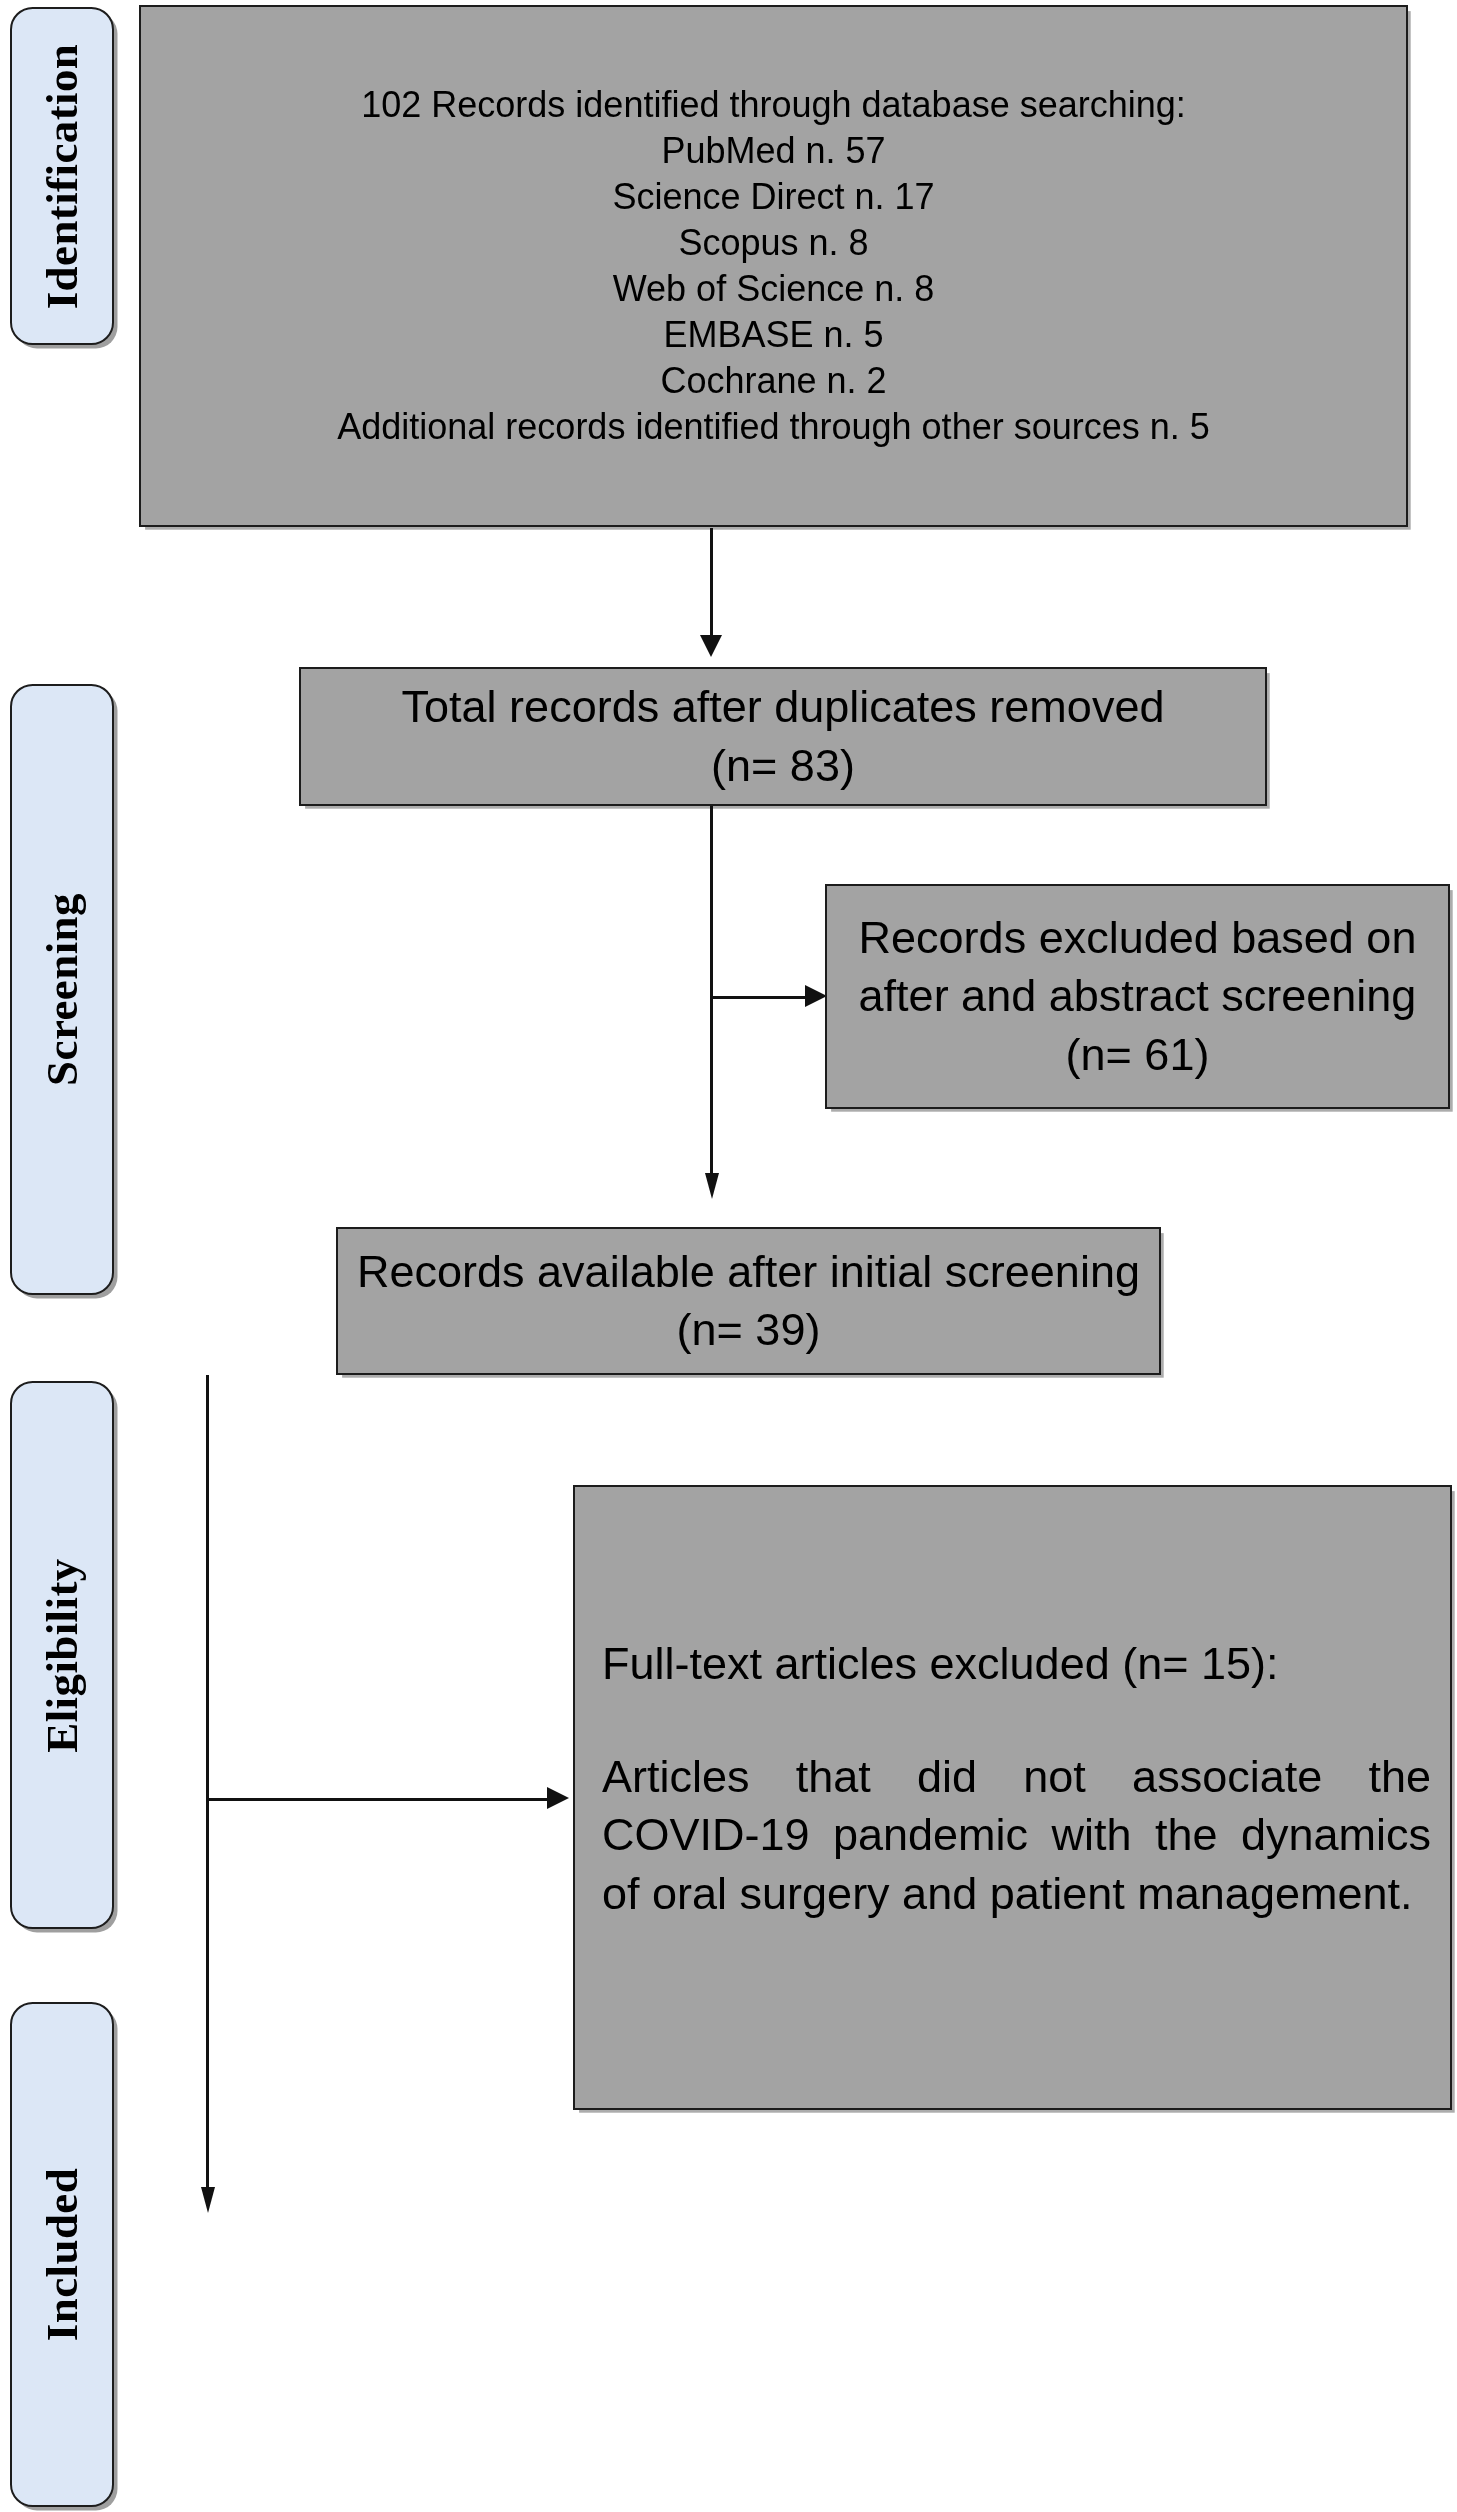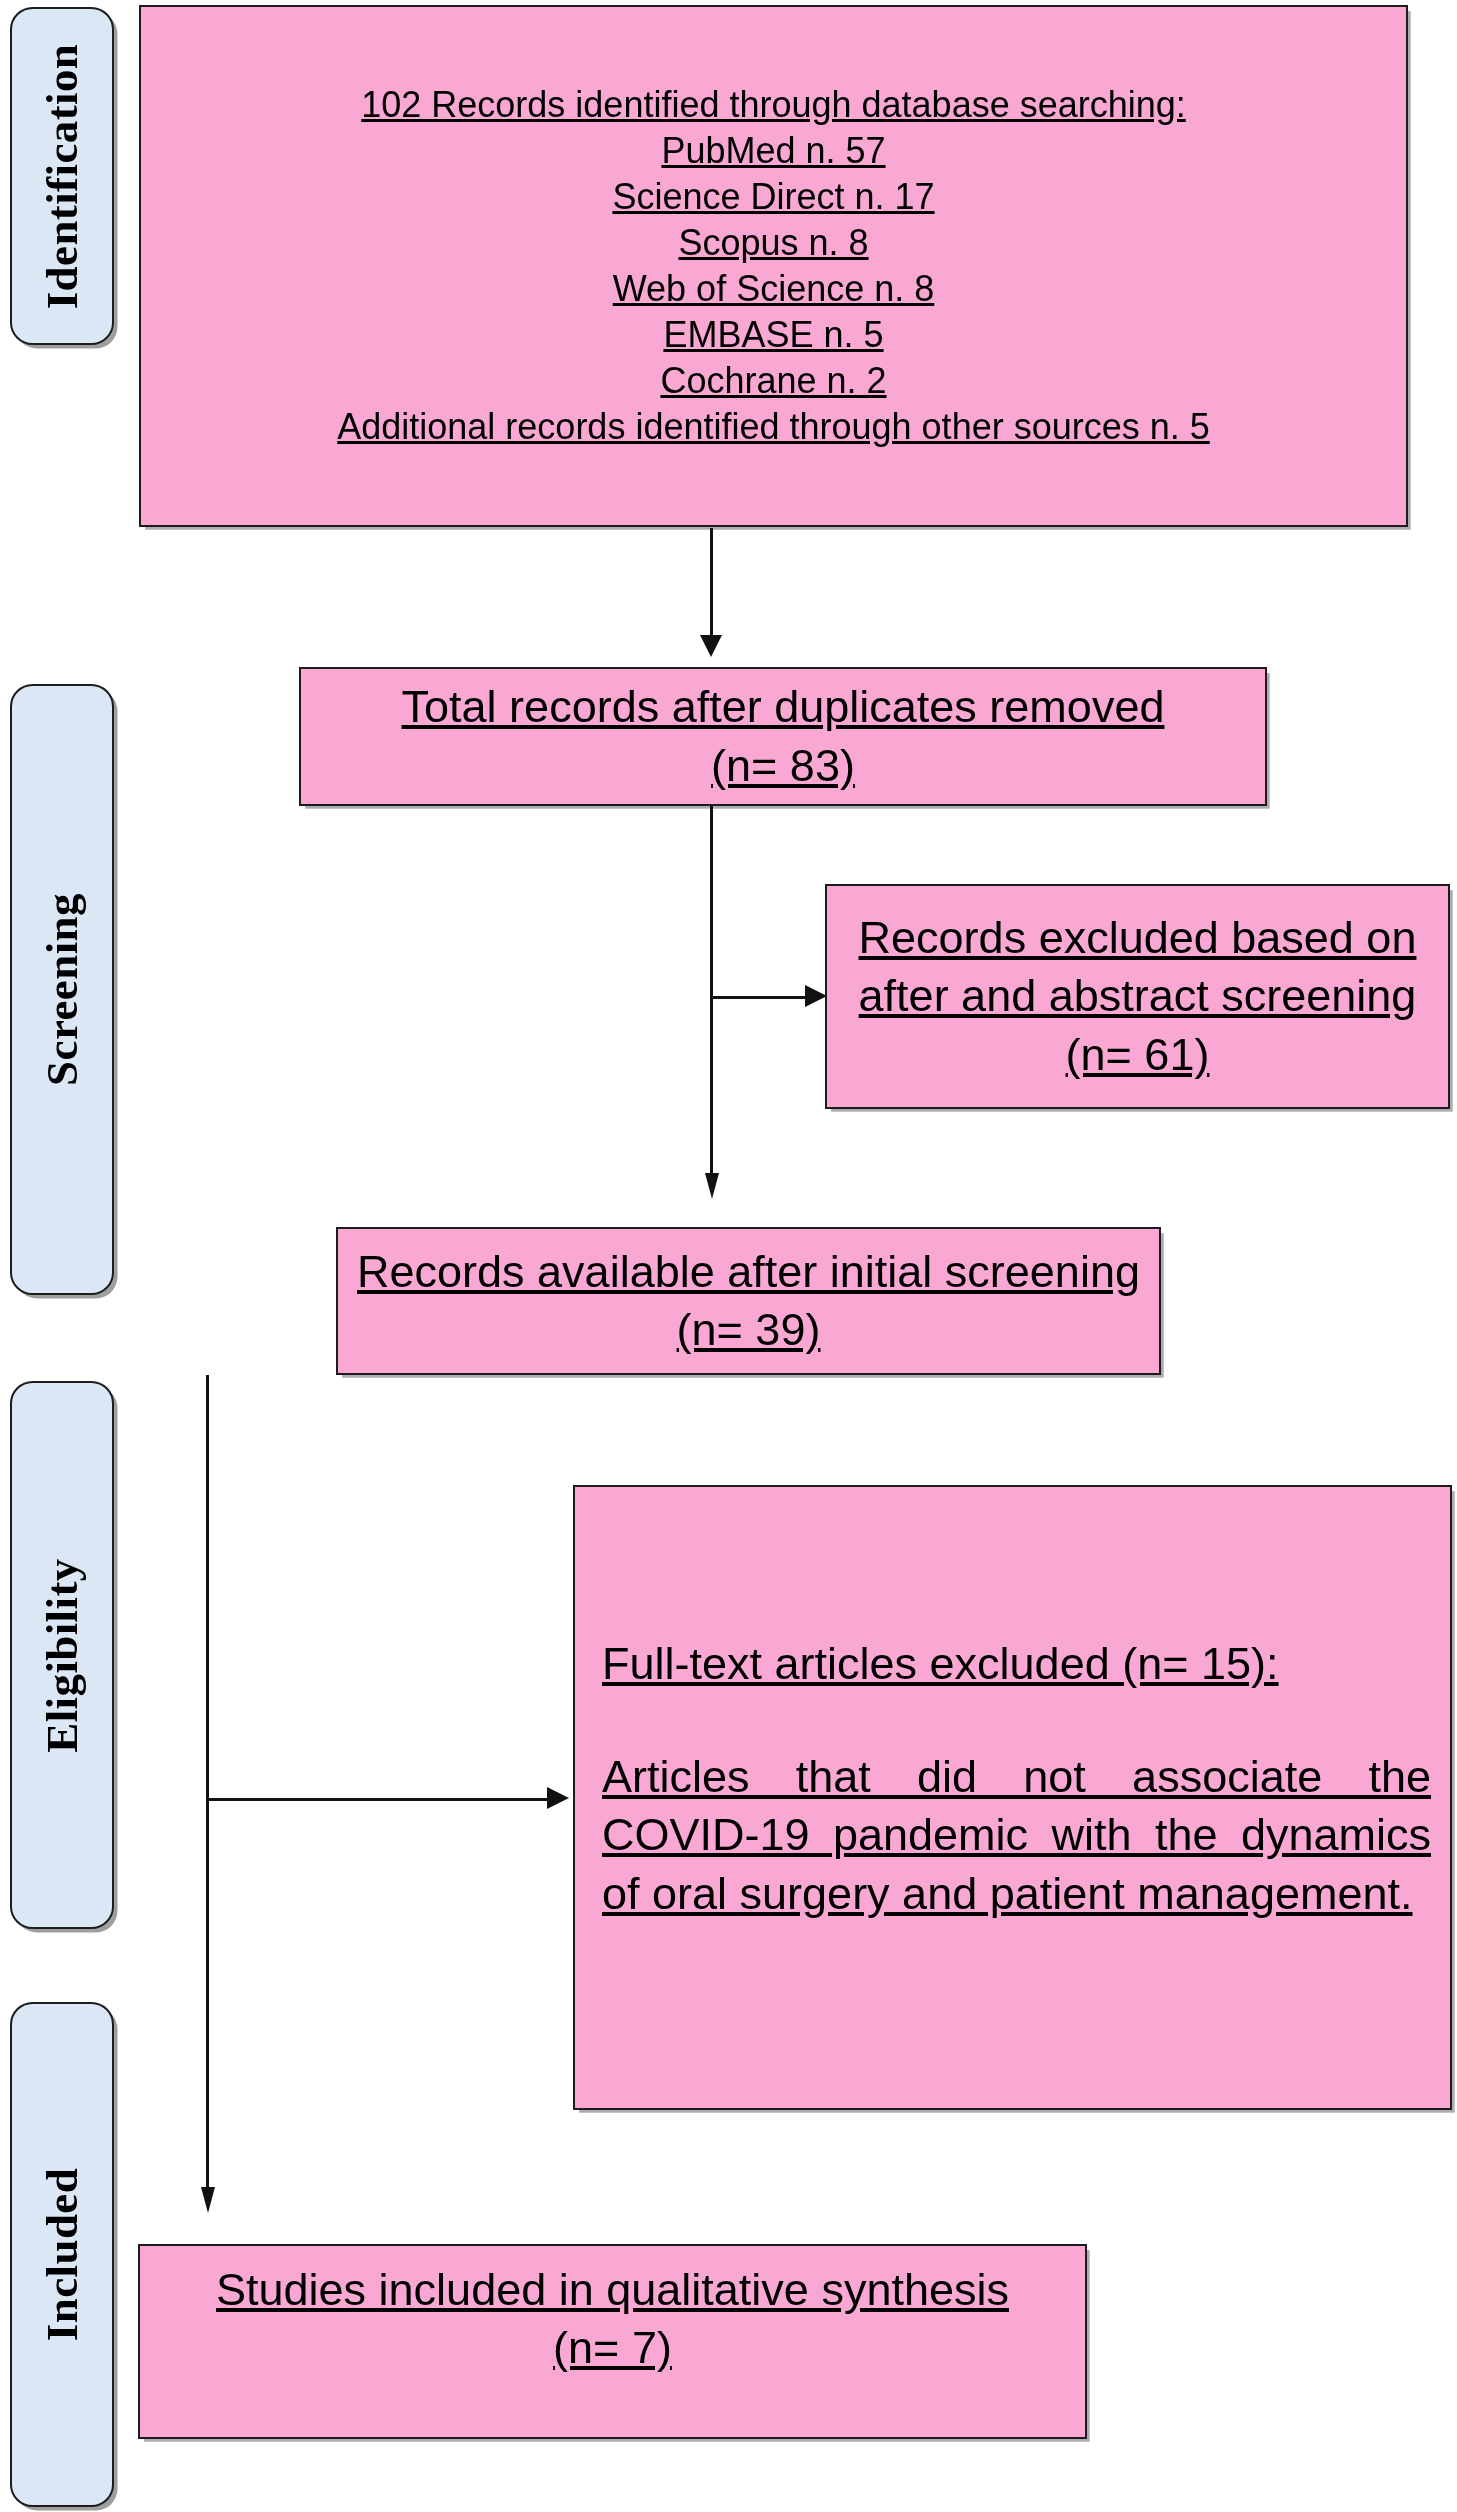--- a/index.html
+++ b/index.html
@@ -40,28 +40,27 @@
     line-height: 1;
     white-space: nowrap;
     transform: rotate(-90deg);
     transform-origin: center center;
     color: #000000;
   }
 
   
   .node-box {
     position: absolute;
-    background: #f9a8d4;
+    background: #a3a3a3;
     border: 2.6px solid #1c1c1c;
     box-sizing: border-box;
     box-shadow: 4.4px 4.4px 0 -1.7px rgba(90,90,90,0.5);
     display: flex;
     flex-direction: column;
     justify-content: center;
-    text-decoration: underline;
   }
   .node-box .box-text {
     font-family: "Liberation Sans", sans-serif;
     font-size: 45px;
     line-height: 1.30;
     color: #000000;
     padding: 0 15.7px;
   }
   .ctr .box-text { text-align: center; }
   .just .box-text { text-align: justify; }
@@ -194,21 +193,15 @@
   <div class="h-line" id="conn-branch-fulltext" style="left:206px; top:1798px; width:344px;"></div>
   <div class="arrow-right" style="left:547px; top:1787px;"></div>
 
   <div class="node-box just" id="box-fulltext-excluded" style="left:573px; top:1485px; width:879px; height:625px;padding-left:8px;">
     <div class="box-text" style="margin-top:148px;">
       <p class="heading">Full-text articles excluded (n= 15):</p>
       <p class="body">Articles that did not associate the COVID-19 pandemic with the dynamics of oral surgery and patient management.</p>
     </div>
   </div>
 
-  <div class="node-box ctr" id="box-studies-included" style="left:138px; top:2244px; width:949px; height:195px;">
-    <div class="box-text" style="margin-bottom:45px;">
-      <span class="line">Studies included in qualitative synthesis</span>
-      <span class="line">(n= 7)</span>
-    </div>
-  </div>
 
 </div>
 
 
 </body></html>

